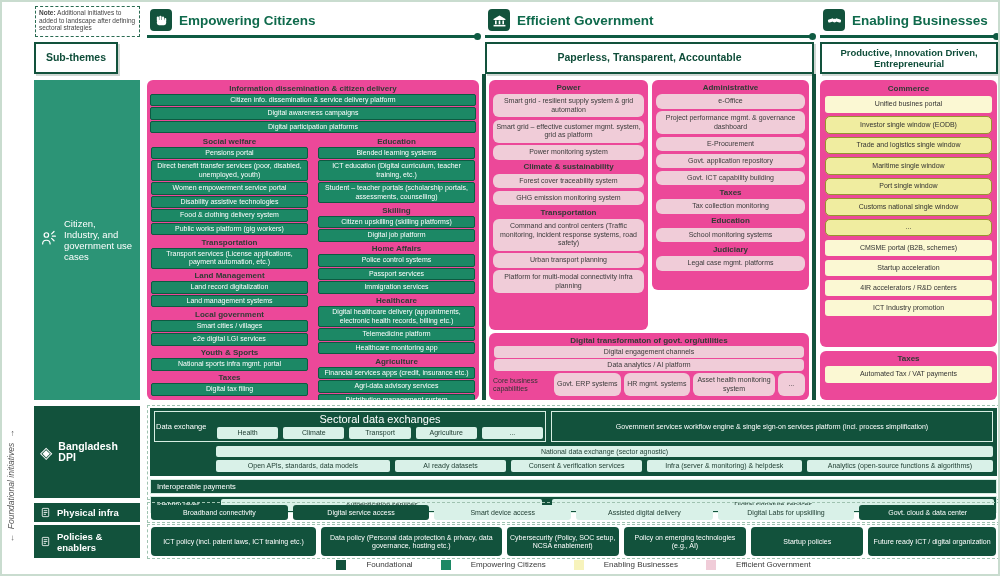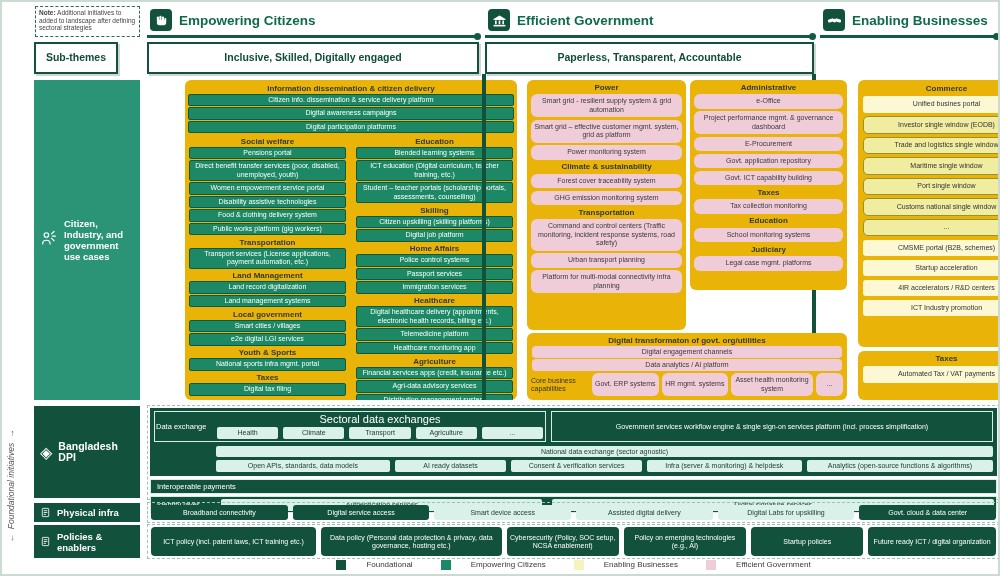--- a/index.html
+++ b/index.html
@@ -29,21 +29,21 @@
   .rail { position:absolute; left:32px; width:106px; color:#fff; display:flex;
           align-items:center; gap:6px; padding:4px 6px; }
   .rail.light { background:#2c9476; }
   .rail.dark  { background:#12523c; }
 
   .vlabel { position:absolute; left:4px; top:572px; width:176px;
             transform:rotate(-90deg); transform-origin:left top;
             font-size:8.5px; font-style:italic; color:#555; text-align:center; }
 
   
-  .panel { position:absolute; background:#eab308; border-radius:6px; overflow:hidden;margin-left:38px; }
+  .panel { position:absolute; background:#ec4899; border-radius:6px; overflow:hidden; }
   .sec-h { font-size:8px; font-weight:bold; color:#313b35; text-align:center;
            margin:2.5px 0 1px; line-height:9px; }
   .chipG { background:#1c8865; border:1px solid #0d5a41; border-radius:2px; color:#fff;
            font-size:7px; line-height:8.5px; padding:1px 2px; margin:1px 3px; text-align:center; }
   .chipPink { background:#f0ccd8; border-radius:6px; color:#3a3a3a;
               font-size:7px; line-height:8.5px; padding:3px 3px; margin:2.5px 4px; text-align:center; }
   .chipPink.wide { margin:1.5px 5px; padding:1.5px 3px; border-radius:4px; }
   .chipYW { background:#f0eda0; border:1px solid #97922f; border-radius:5px; color:#333;
             font-size:7px; line-height:8.5px; padding:3.5px 2px; margin:3px 5px; text-align:center; }
   .chipYP { background:#fbf8d3; border-radius:3px; color:#333;
@@ -89,21 +89,21 @@
   .infraD { background:#12523c; color:#fff; }
   .infraL { background:#d9f1e8; color:#1c3a2e; }
   .polchip { background:#12523c; color:#fff; border-radius:4px; line-height:8px; }
 
   
   .legend { position:absolute; left:145px; top:558px; width:853px; display:flex;
             justify-content:center; gap:28px; align-items:center; }
   .legitem { display:flex; align-items:flex-start; gap:20px; font-size:8px; color:#3a3a3a; }
   .sw { width:10px; height:10px; display:inline-block; }
 
-  .railtxt { font-size:9.5px; line-height:11px; font-weight:bold; }
+  .railtxt { font-size:9.5px; line-height:11px; font-weight:normal; }
   .railtxt.b { font-weight:bold; }
 </style>
 </head>
 <body>
 
 <div class="page">
 
   <div class="vlabel">←&nbsp;&nbsp;<span>Foundational initiatives</span>&nbsp;&nbsp;→</div>
 
   <div class="note"><b>Note:</b><span> Additional initiatives to added to landscape after defining sectoral strategies</span></div>
@@ -144,22 +144,22 @@
           <rect x="1.5" y="9.5" width="9.5" height="5" rx="2" transform="rotate(-18 6 12)"></rect>
           <rect x="13" y="9.5" width="9.5" height="5" rx="2" transform="rotate(18 18 12)"></rect>
           <circle cx="12" cy="12" r="3"></circle>
         </svg>
     </span>
     <span class="ttl">Enabling Businesses</span>
   </div>
   <div class="hline" style="left:818px; width:178px;"></div>
 
   <div class="subbox" style="left:32px; width:84px;">Sub-themes</div>
-  <div class="subbox" style="left:145px; width:332px;">Inclusive, Skilled, Digitally engaged</div>
   <div class="subbox" style="left:483px; width:329px;">Paperless, Transparent, Accountable</div>
+  <div class="subbox" style="left:818px; width:178px; font-size:9.5px; padding:0 8px;">Productive, Innovation Driven, Entrepreneurial</div>
 
   <div class="rail light" style="top:78px; height:320px;">
     <span>
       <svg width="18" height="18" viewBox="0 0 24 24" fill="none" stroke="#fff" stroke-width="1.6" stroke-linecap="round">
           <circle cx="8.5" cy="8" r="3"></circle>
           <path d="M3.5 20c0-3 2.3-5 5-5s5 2 5 5"></path>
           <path d="M15.5 6.5l3.2-3.2M16.5 9.5h4M15.5 12.5l3.2 3.2"></path>
         </svg>
     </span>
     <span class="railtxt">Citizen, Industry, and government use cases</span>

